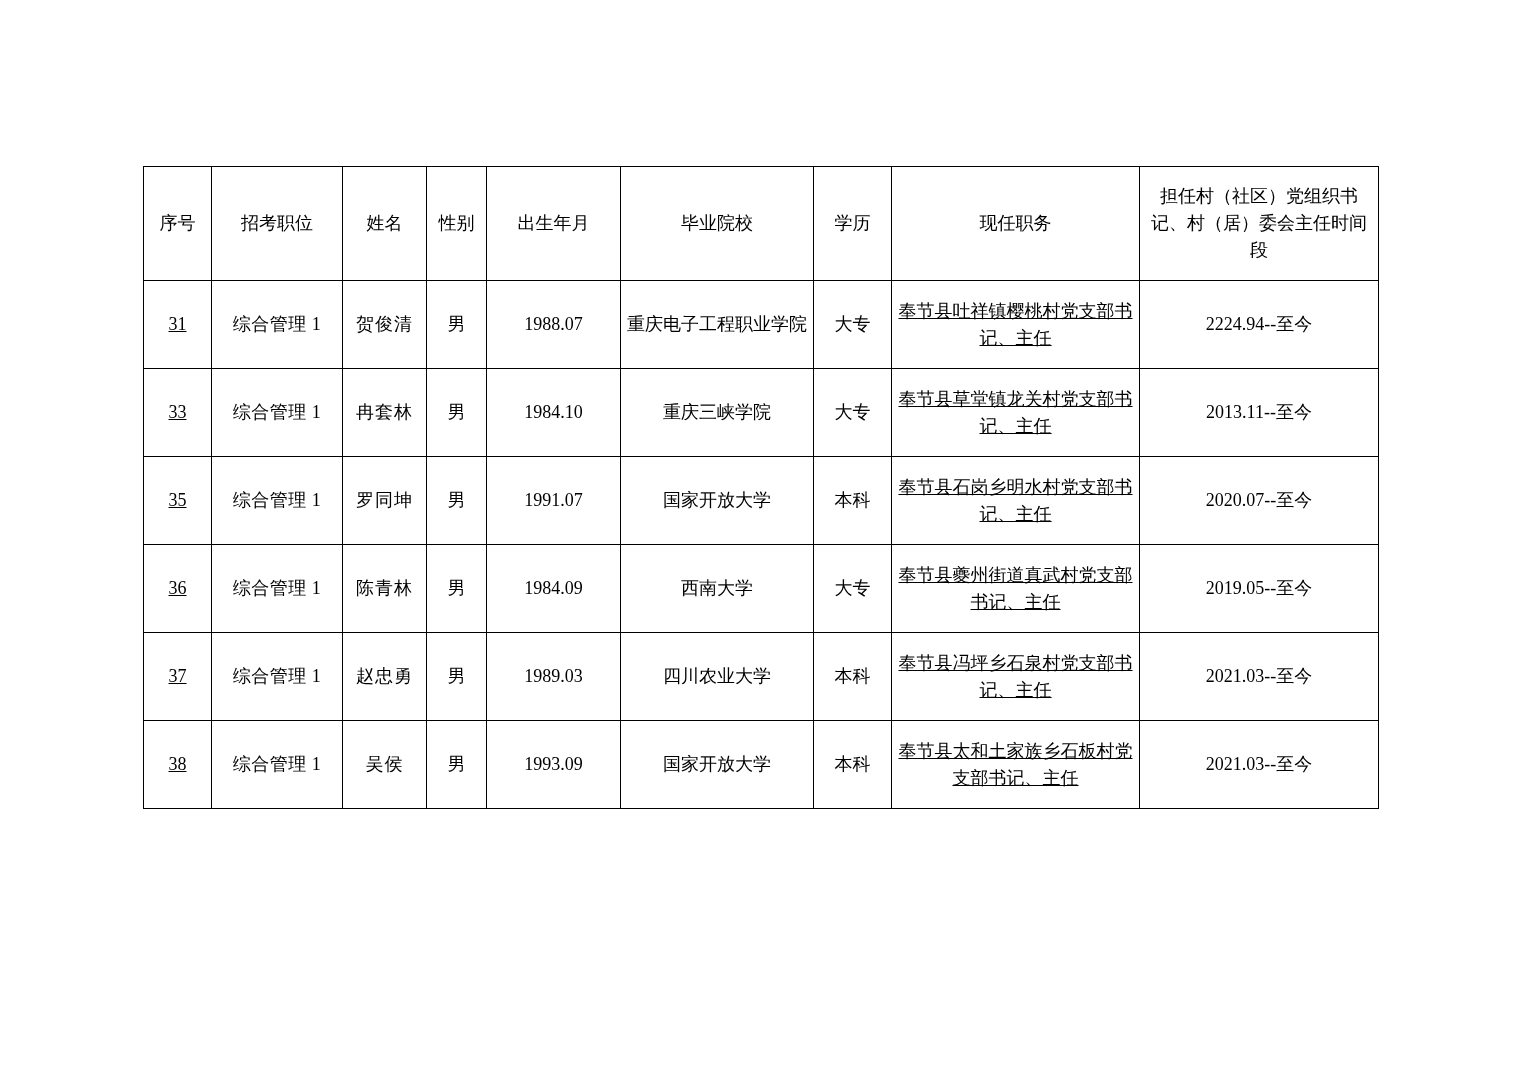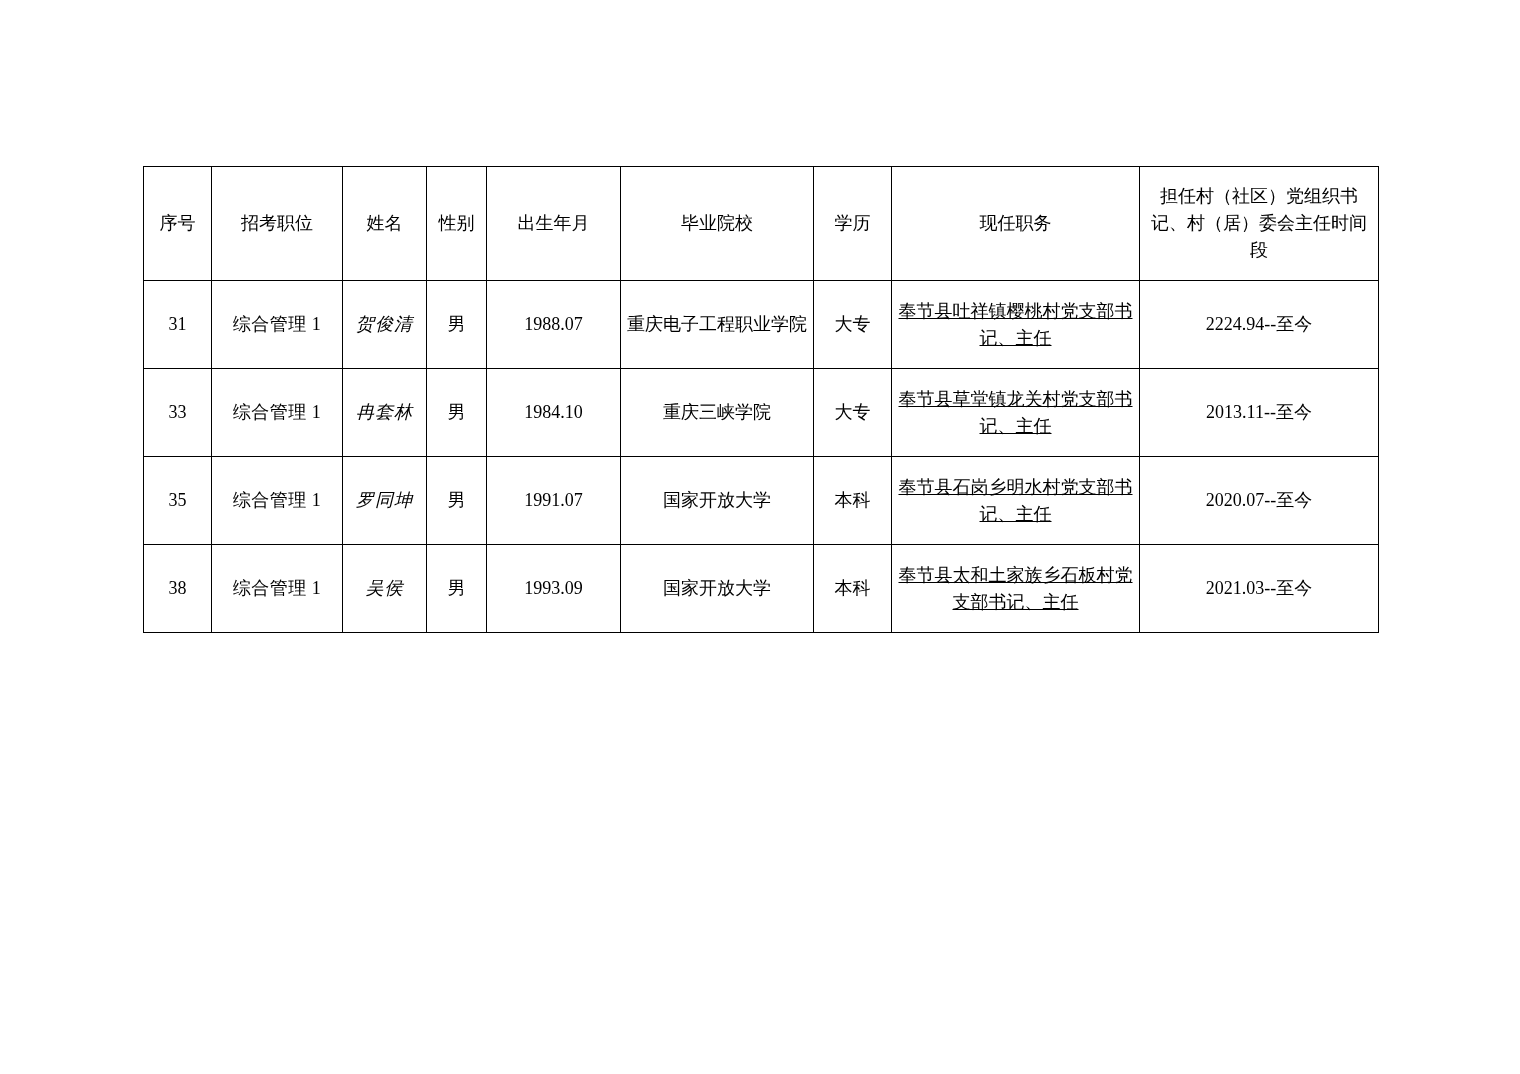--- a/index.html
+++ b/index.html
@@ -52,23 +52,23 @@
   col.c0 { width: 68px; }
   col.c1 { width: 131px; }
   col.c2 { width: 84px; }
   col.c3 { width: 60px; }
   col.c4 { width: 134px; }
   col.c5 { width: 193px; }
   col.c6 { width: 78px; }
   col.c7 { width: 248px; }
   col.c8 { width: 239px; }
 
-  .cell-seq { font-size: 18px; }
+  .cell-seq { font-size: 18px; text-decoration: underline; }
   .cell-pos { font-size: 17px; letter-spacing: 0.5px; }
-  .cell-name { font-size: 18px; letter-spacing: 1px; font-style: italic; }
+  .cell-name { font-size: 18px; letter-spacing: 1px; }
   .cell-gender { font-size: 18px; }
   .cell-birth { font-size: 18px; }
   .cell-school { font-size: 17px; line-height: 1.55; margin-top: 36px; }
   .cell-edu { font-size: 18px; }
   .cell-duty { font-size: 17px; line-height: 1.55; text-decoration: underline; }
   .cell-period { font-size: 18px; }
   .hdr-last { line-height: 1.55; }
 </style>
 </head>
 <body>
@@ -128,20 +128,42 @@
           <td class="cell-pos">综合管理 1</td>
           <td class="cell-name">罗同坤</td>
           <td class="cell-gender">男</td>
           <td class="cell-birth">1991.07</td>
           <td class="cell-school">国家开放大学</td>
           <td class="cell-edu">本科</td>
           <td class="cell-duty">奉节县石岗乡明水村党支部书记、主任</td>
           <td class="cell-period">2020.07--至今</td>
         </tr>
         <tr>
+          <td class="cell-seq">36</td>
+          <td class="cell-pos">综合管理 1</td>
+          <td class="cell-name">陈青林</td>
+          <td class="cell-gender">男</td>
+          <td class="cell-birth">1984.09</td>
+          <td class="cell-school">西南大学</td>
+          <td class="cell-edu">大专</td>
+          <td class="cell-duty">奉节县夔州街道真武村党支部书记、主任</td>
+          <td class="cell-period">2019.05--至今</td>
+        </tr>
+        <tr>
+          <td class="cell-seq">37</td>
+          <td class="cell-pos">综合管理 1</td>
+          <td class="cell-name">赵忠勇</td>
+          <td class="cell-gender">男</td>
+          <td class="cell-birth">1989.03</td>
+          <td class="cell-school">四川农业大学</td>
+          <td class="cell-edu">本科</td>
+          <td class="cell-duty">奉节县冯坪乡石泉村党支部书记、主任</td>
+          <td class="cell-period">2021.03--至今</td>
+        </tr>
+        <tr>
           <td class="cell-seq">38</td>
           <td class="cell-pos">综合管理 1</td>
           <td class="cell-name">吴侯</td>
           <td class="cell-gender">男</td>
           <td class="cell-birth">1993.09</td>
           <td class="cell-school">国家开放大学</td>
           <td class="cell-edu">本科</td>
           <td class="cell-duty">奉节县太和土家族乡石板村党支部书记、主任</td>
           <td class="cell-period">2021.03--至今</td>
         </tr>

